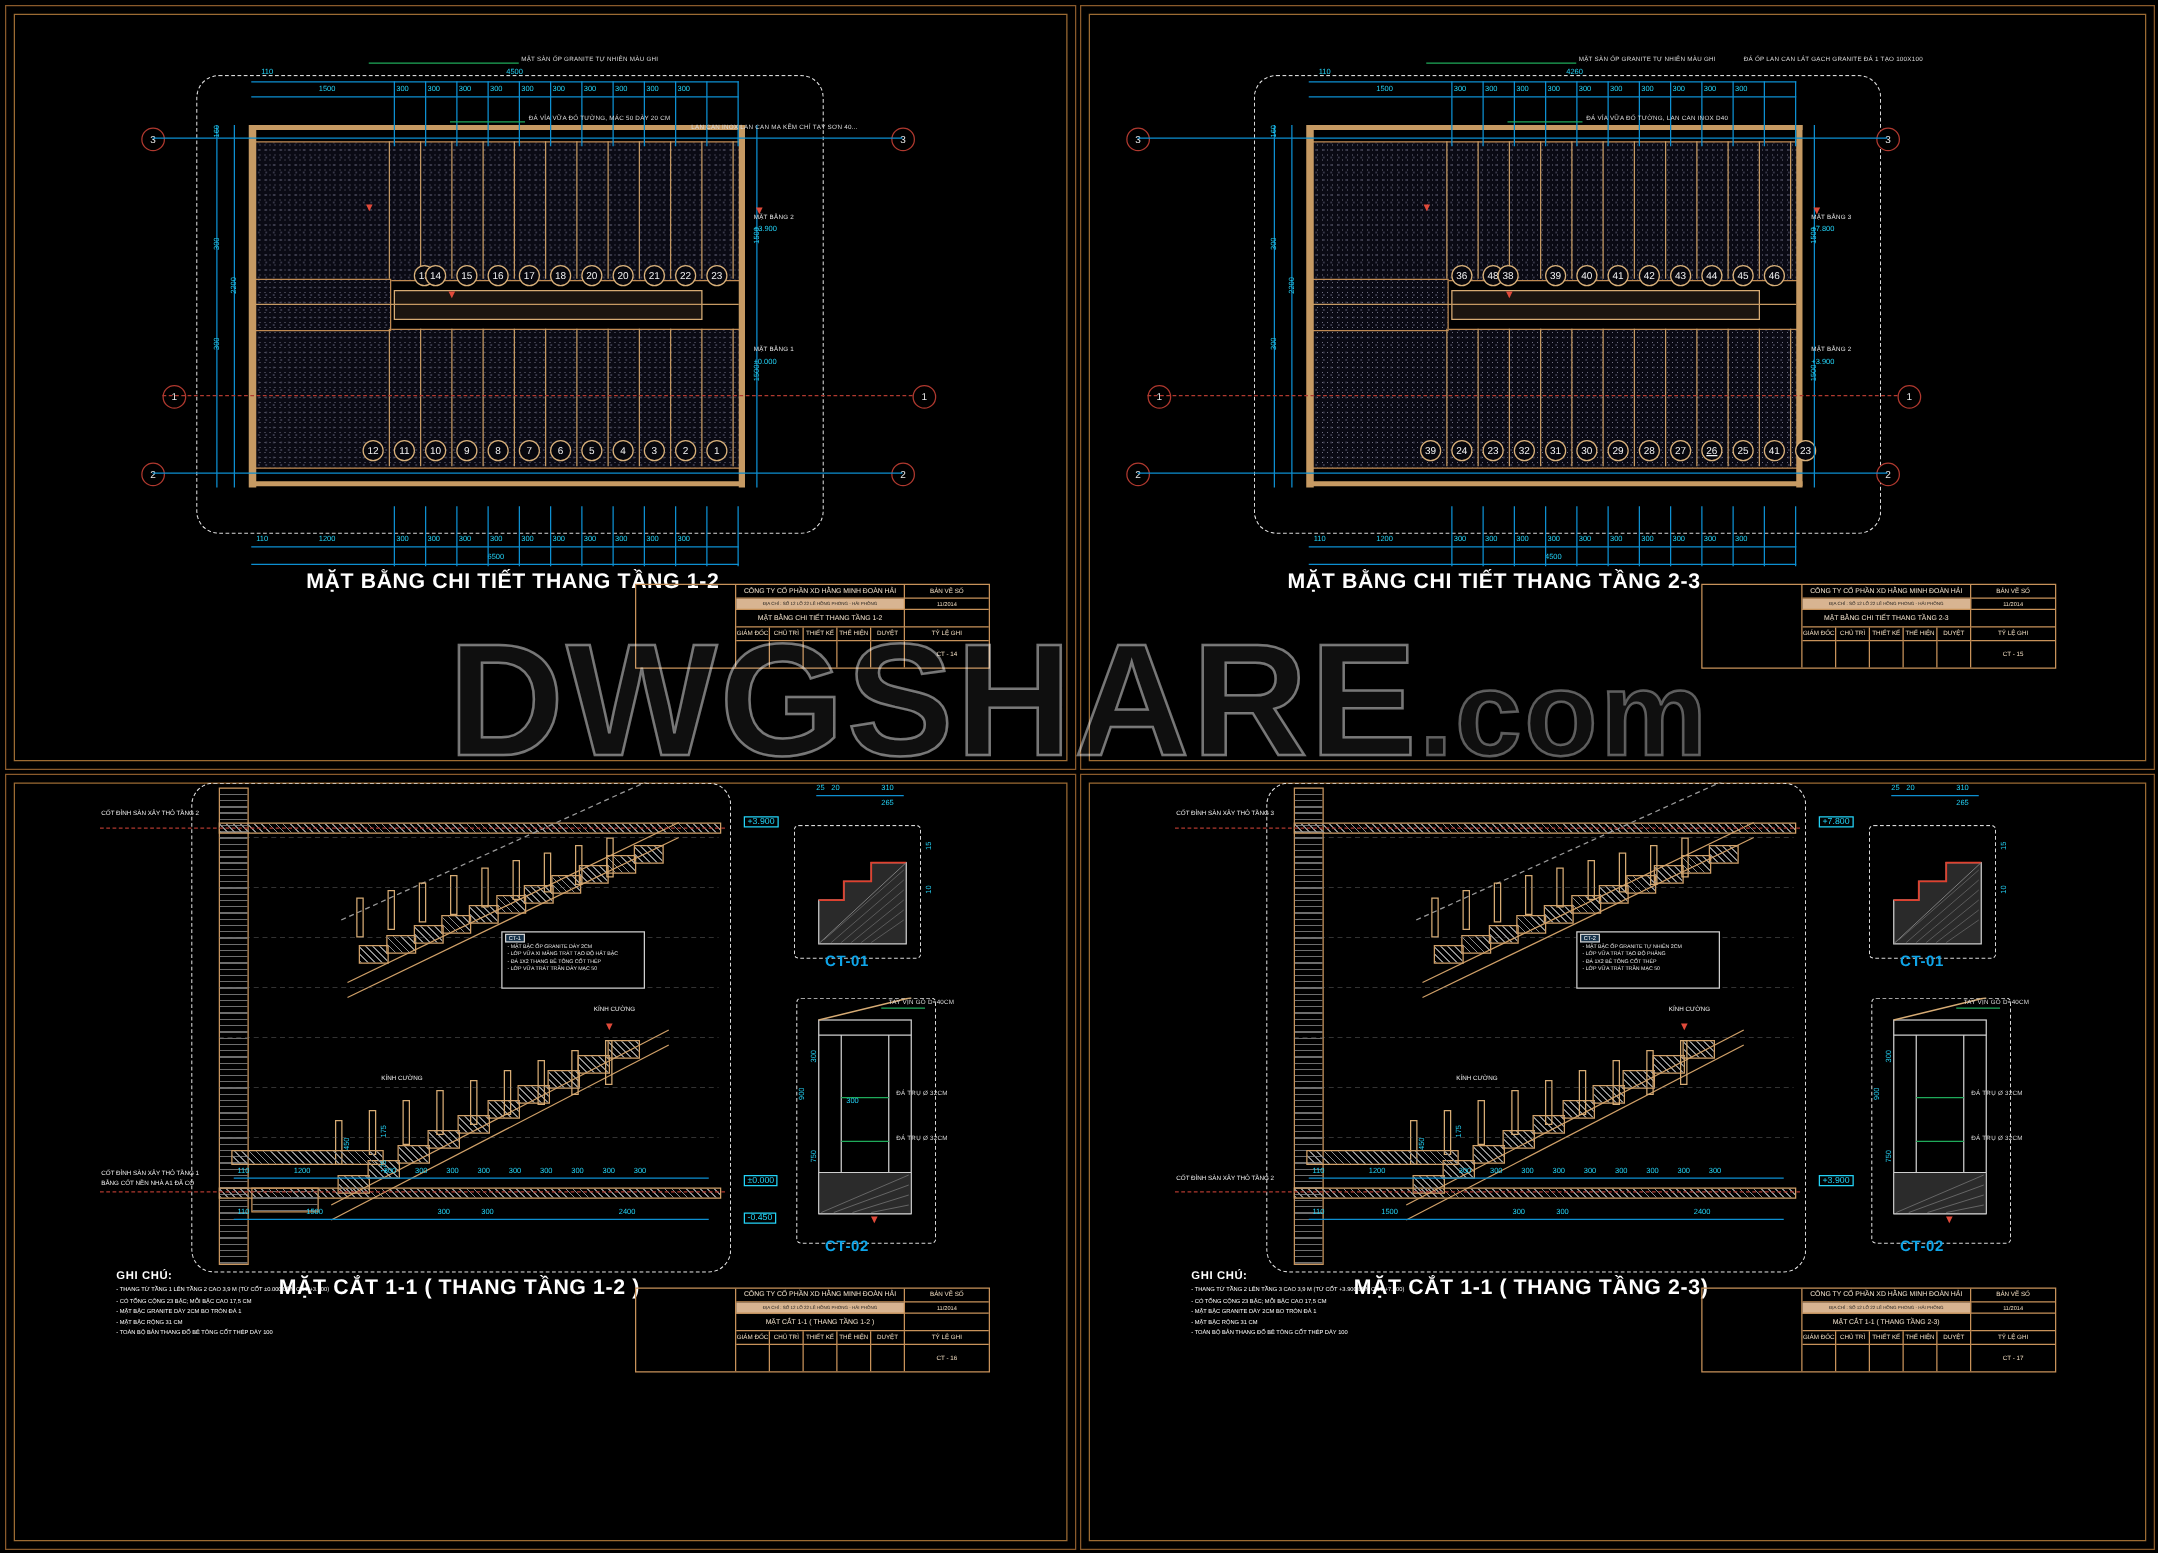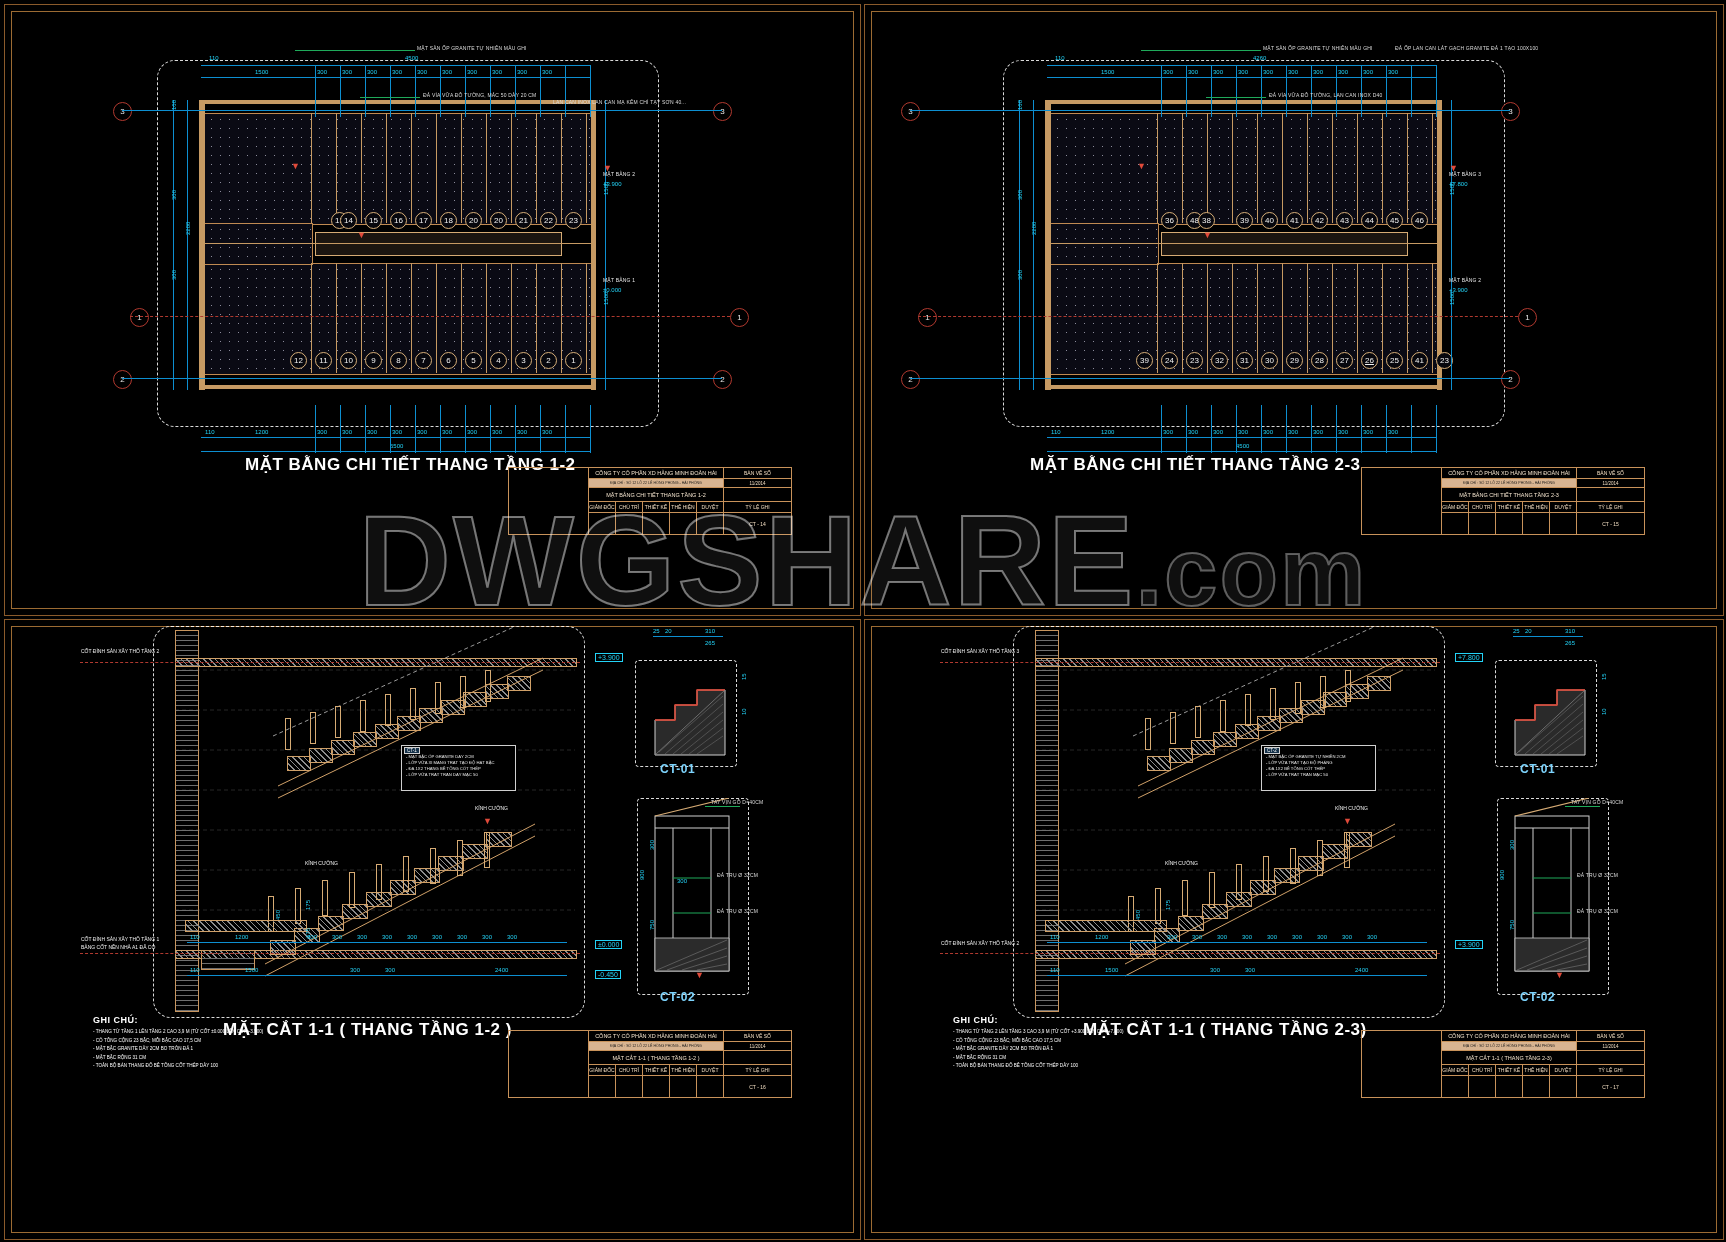--- a/index.html
+++ b/index.html
@@ -61,21 +61,21 @@
   .notes li{font-size:4.6px;line-height:8.5px;list-style:none;white-space:nowrap;}
   .notes ul{margin:3px 0 0 0;padding:0;}
   
   .concrete{position:absolute;background:
       repeating-linear-gradient(45deg,#8e8e8e 0 1px,transparent 1px 4px);
       border:1px solid #d0a068;}
   .wallhatch{position:absolute;background:
       repeating-linear-gradient(0deg,#6e6e6e 0 1px,transparent 1px 5px);
       border:1px solid #c8955e;}
   .railing{position:absolute;border:1px solid #d6ab74;}
-  .detail-title{position:absolute;color:#7dd3fc;font-weight:bold;font-size:12px;
+  .detail-title{position:absolute;color:#0ea5e9;font-weight:bold;font-size:12px;
         letter-spacing:.5px;}
   .cl-txt{position:absolute;color:#f0f0f0;font-size:5px;white-space:nowrap;}
   .legendbox{position:absolute;border:1px solid #cfcfcf;background:#000;}
   .legendbox .tag{position:absolute;left:2px;top:1px;border:1px solid #cfcfcf;
         color:#fff;font-size:4.5px;padding:0 2px;background:#16324a;}
   .legendbox .ln{color:#e6e6e6;font-size:4.2px;line-height:6px;white-space:nowrap;}
   
   #watermark{position:absolute;left:0;top:470px;width:1726px;height:180px;
       display:flex;align-items:center;justify-content:center;pointer-events:none;
       z-index:50;}

